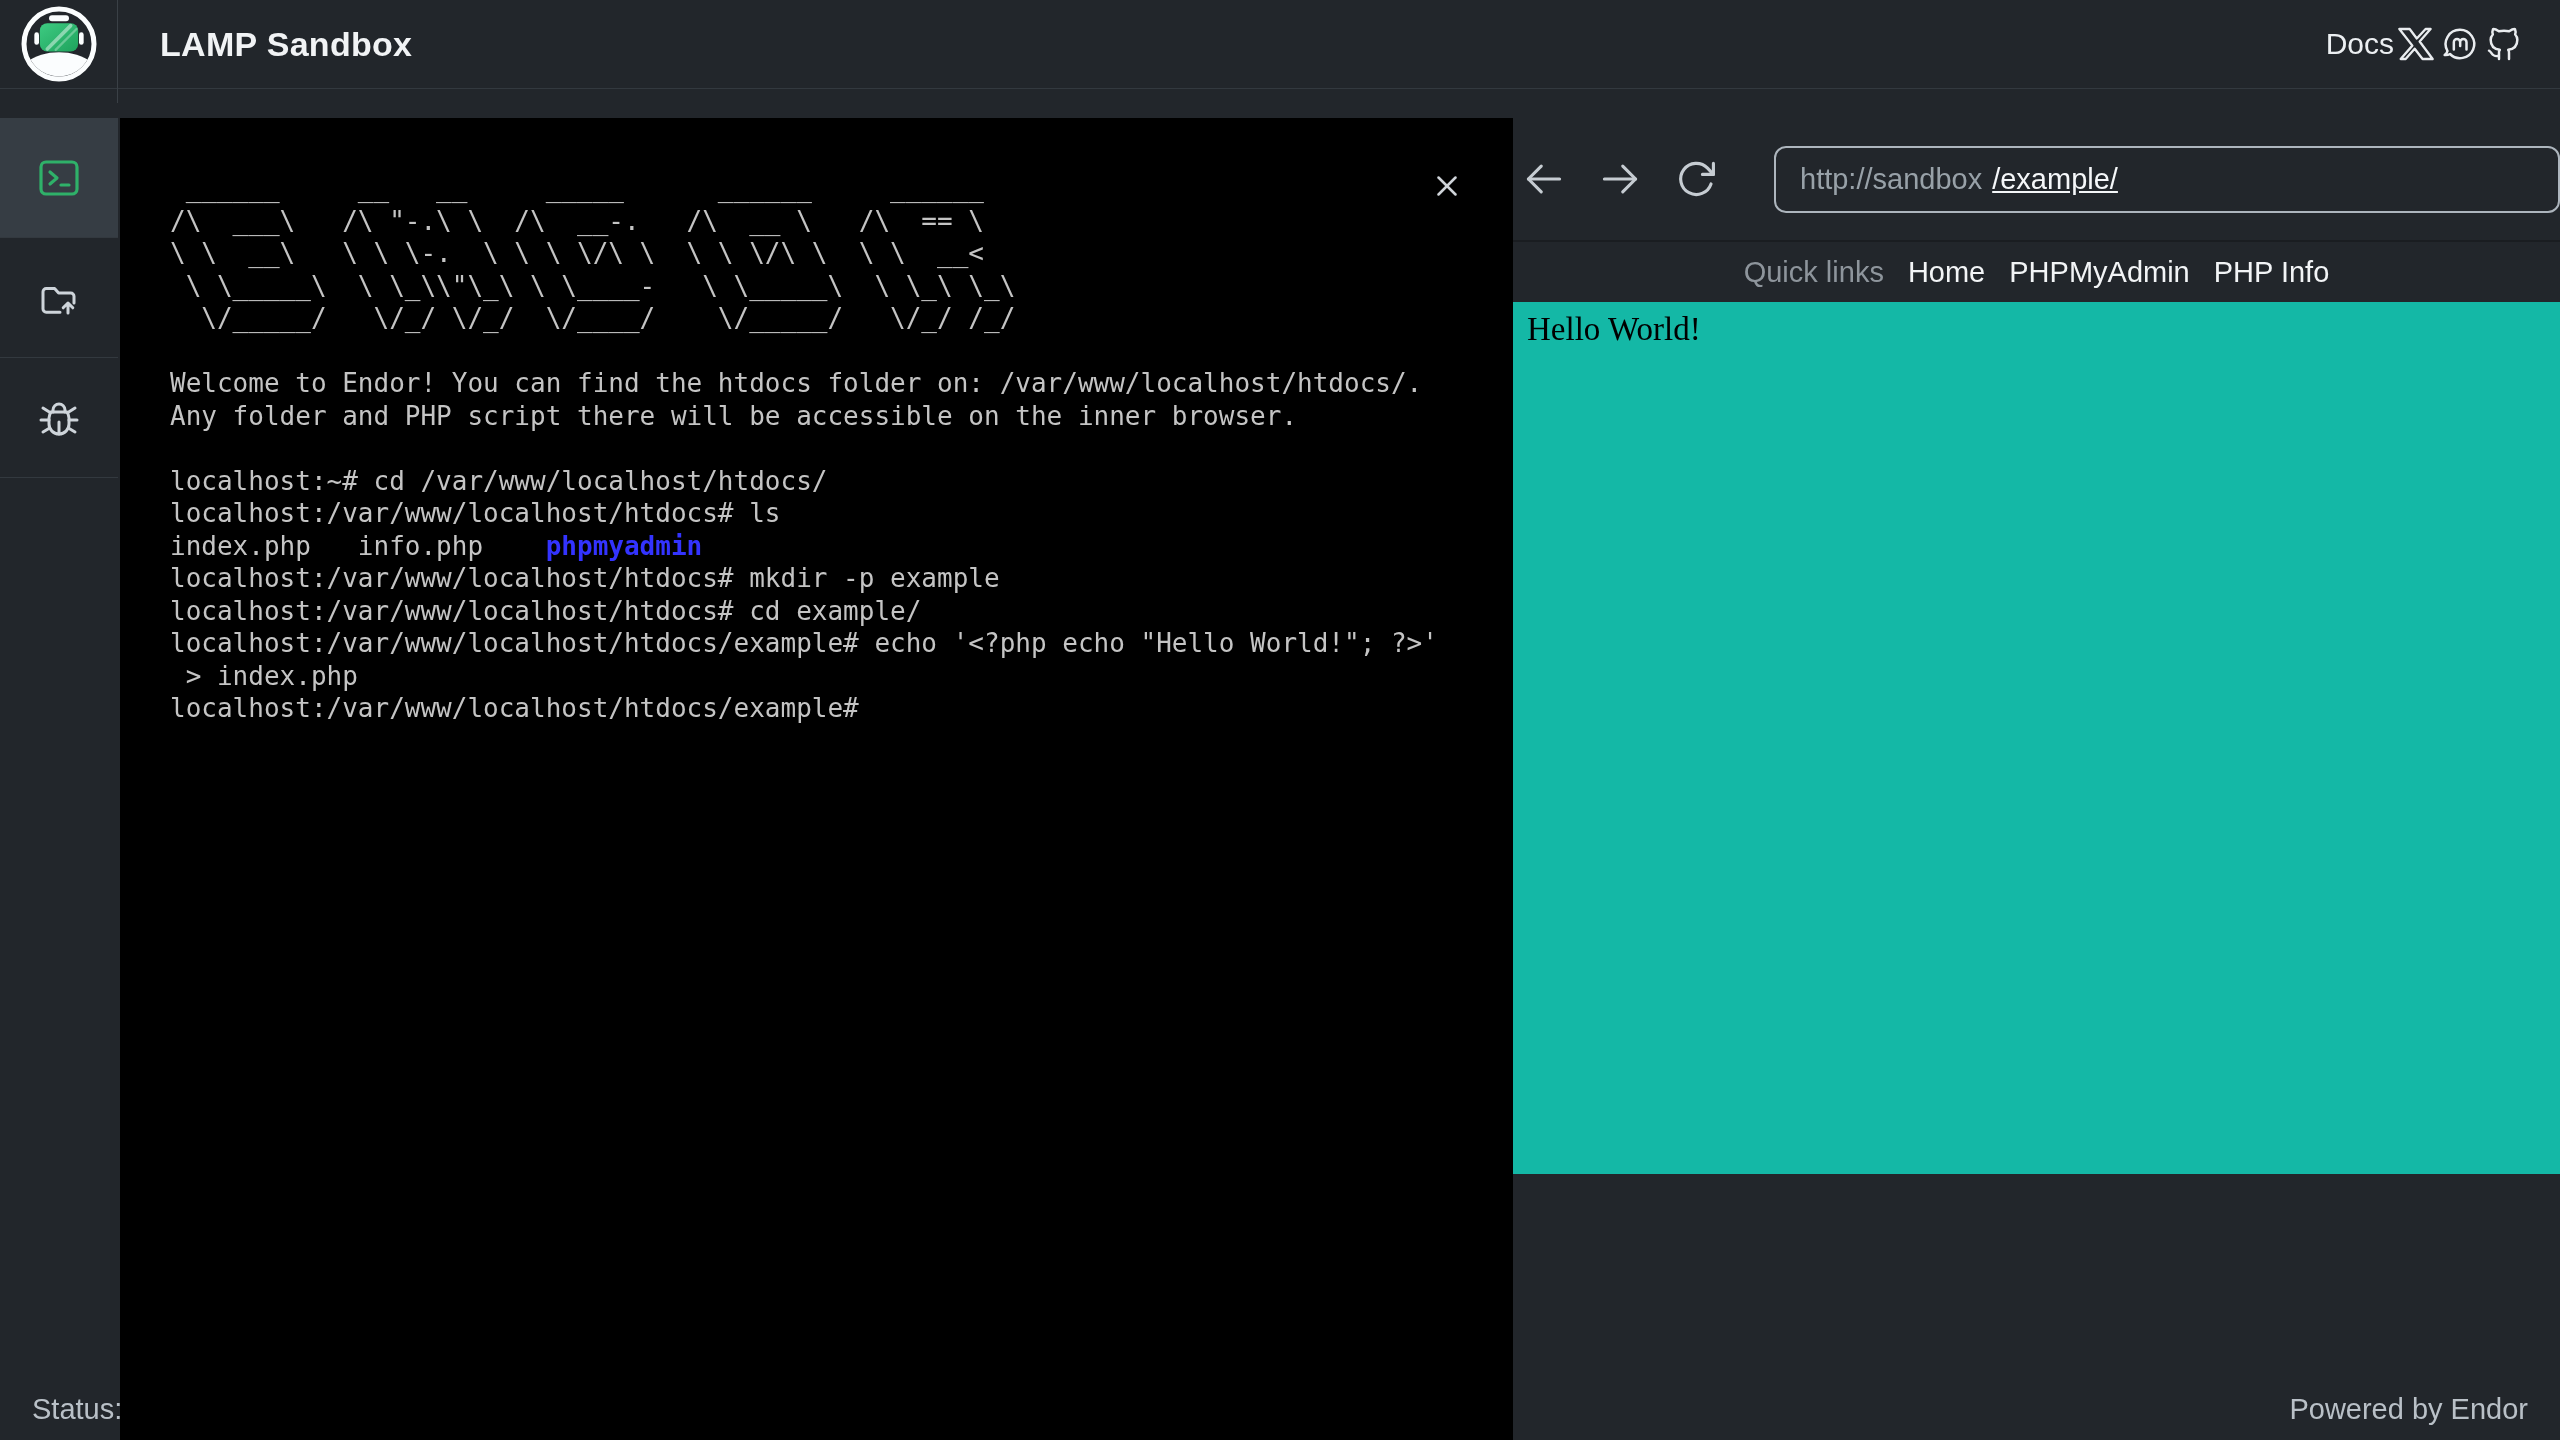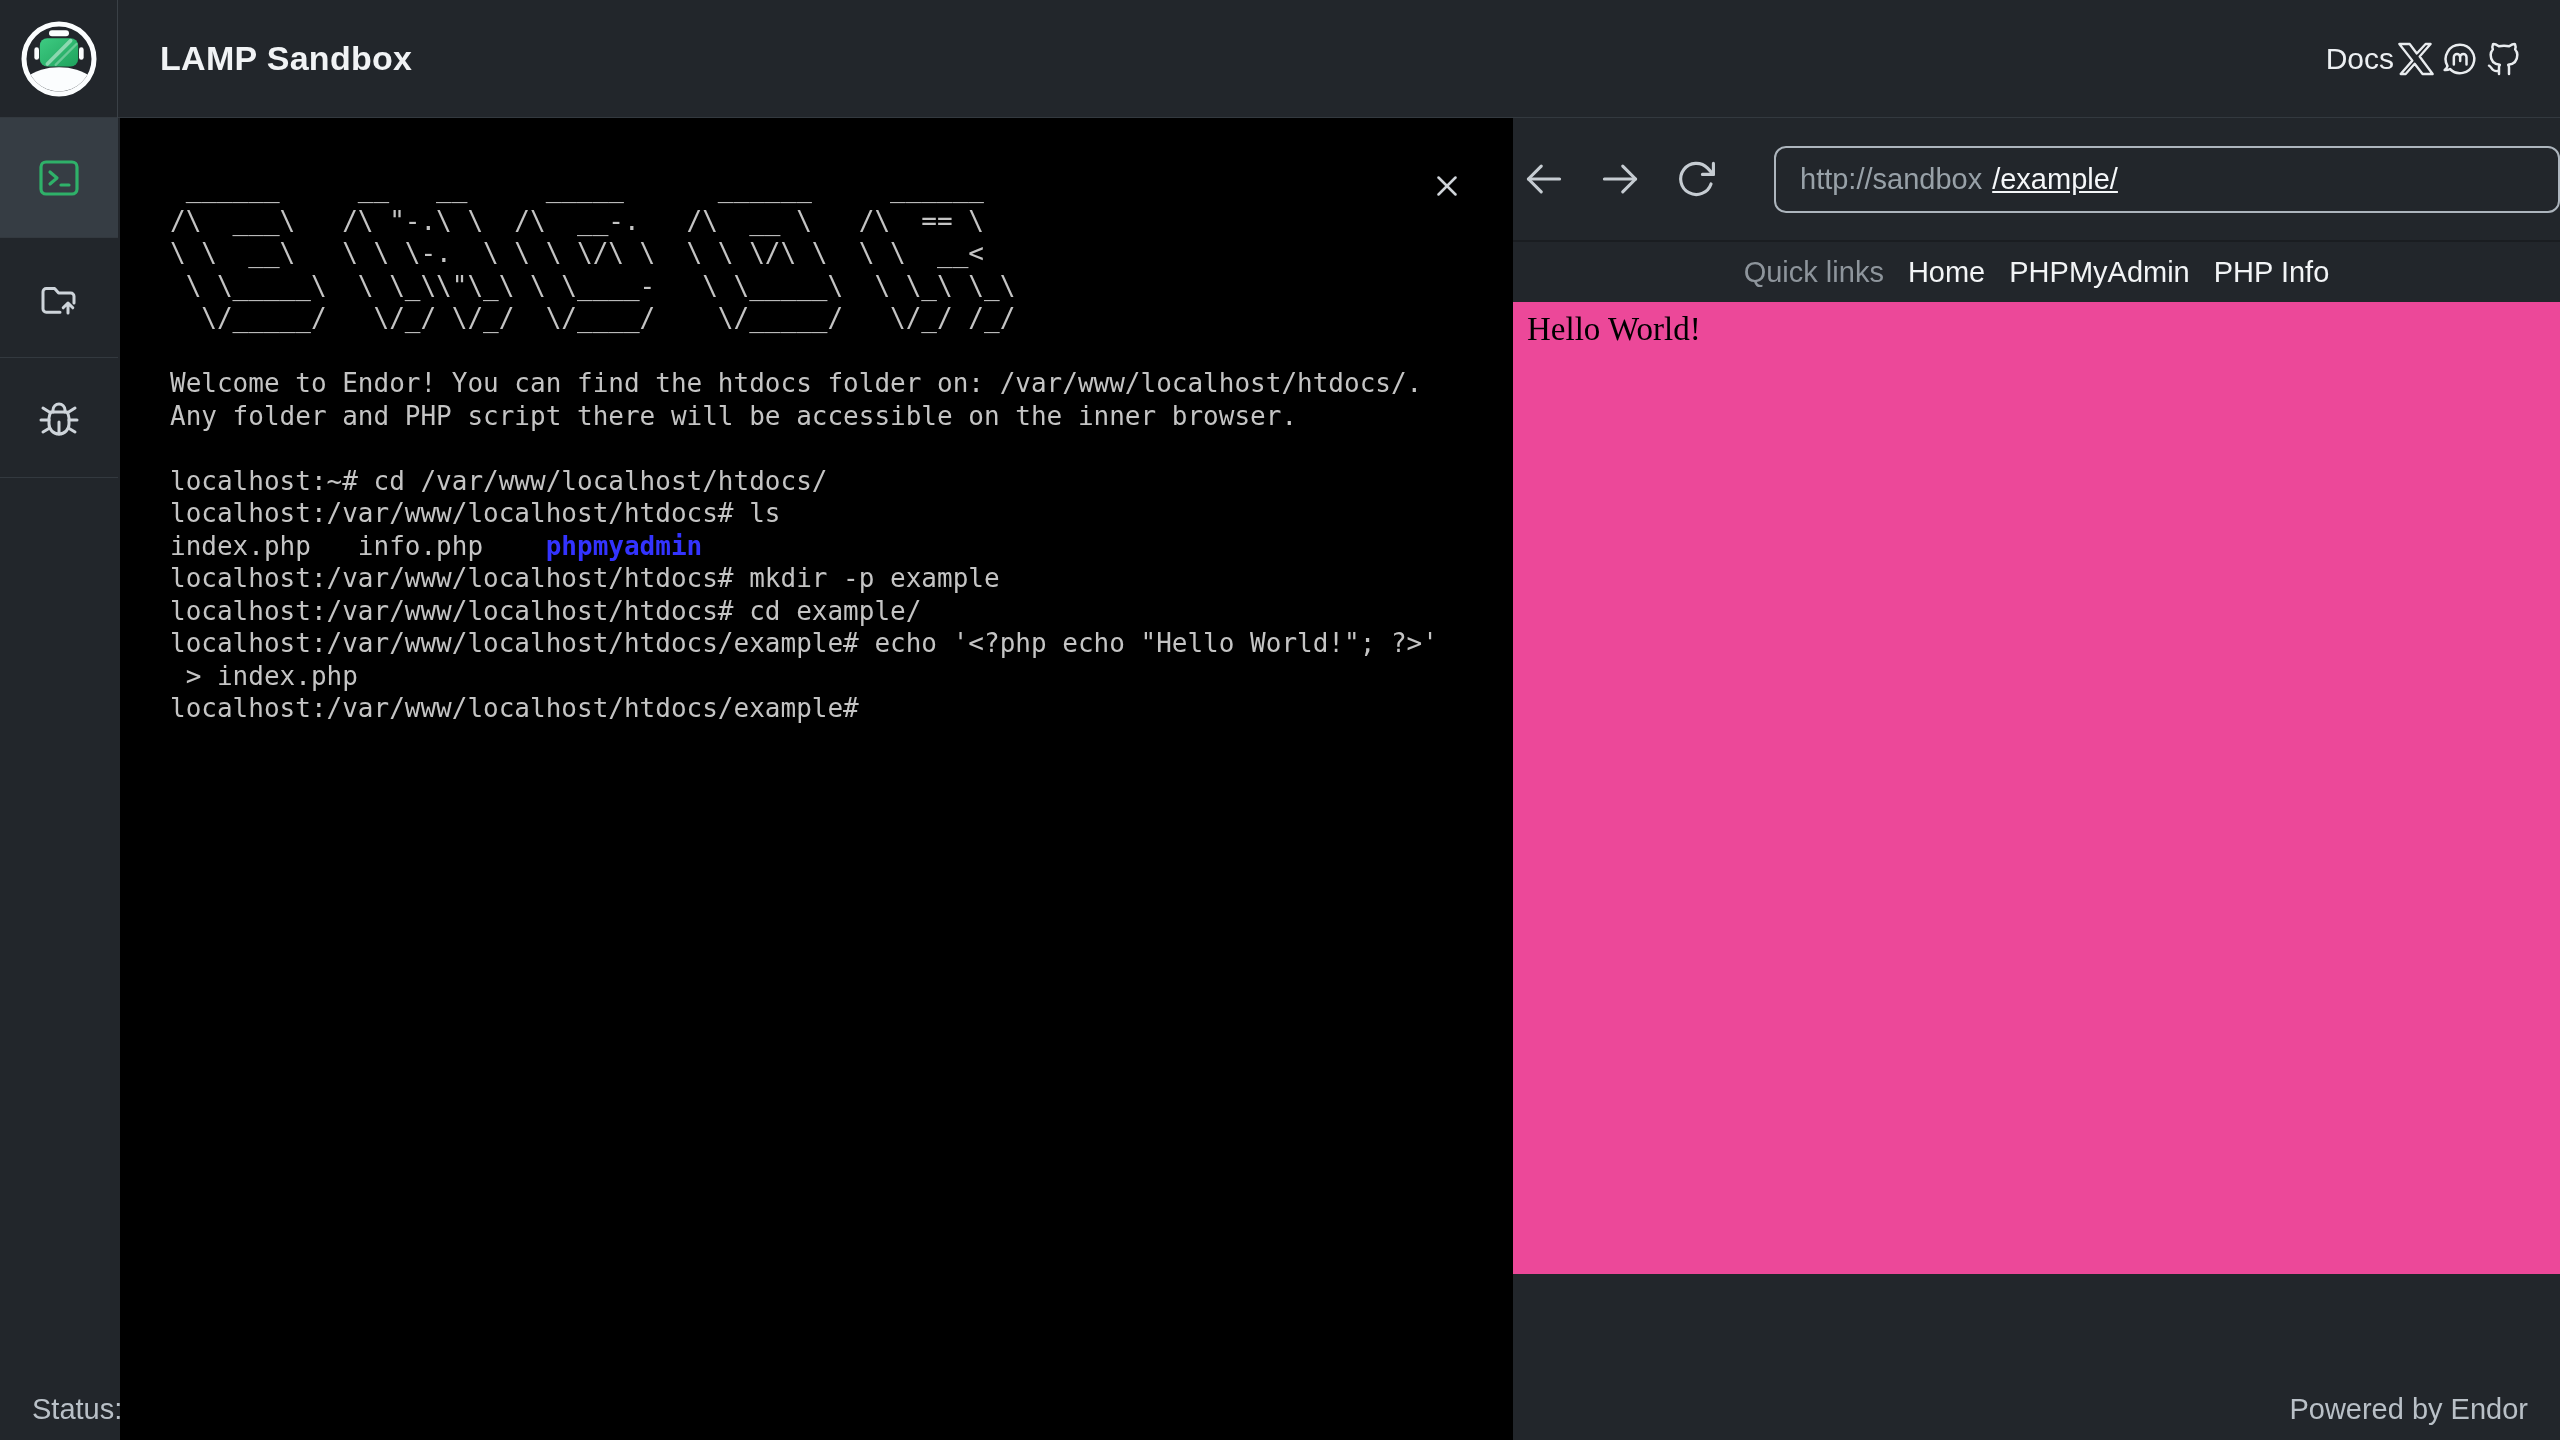--- a/index.html
+++ b/index.html
@@ -1,21 +1,21 @@
 <!DOCTYPE html>
 <html><head>
 <meta charset="utf-8">
 <style>
   * { box-sizing: border-box; margin: 0; padding: 0; }
   html, body { width: 2560px; height: 1440px; overflow: hidden; background: #101214;
                font-family: "Liberation Sans", sans-serif; }
   .app { position: relative; width: 2560px; height: 1440px; background: #22262b; }
 
   
-  .header { position: absolute; left: 0; top: 0; width: 2560px; height: 118px;
+  .header { position: absolute; left: 0; top: 0; width: 2560px; height: 89px;
             background: #22262b; border-bottom: 1px solid #33393f;
             display: flex; align-items: center; z-index: 3; }
   .logo-cell { width: 118px; height: 118px; flex: 0 0 118px; display: flex;
                align-items: center; justify-content: center;
                border-right: 1px solid #3a4046; }
   .logo-cell svg { width: 80px; height: 80px; display: block; }
   .app-title { margin-left: 42px; font-size: 34px; font-weight: 700; color: #f1f3f5;
                letter-spacing: 0.3px; }
   .header-right { margin-left: auto; display: flex; align-items: center; 
                   padding-right: 34px; justify-content: space-between; }
@@ -45,21 +45,21 @@
             border-radius: 12px; background: #22262b; display: flex; align-items: center;
             padding-left: 24px; font-size: 29px; cursor: text; white-space: nowrap;
             overflow: hidden; }
   .url-prefix { color: #98a1a8; }
   .url-path { color: #f5f7f9; margin-left: 10px; text-decoration: underline; }
   .quicklinks { height: 62px; border-top: 2px solid #1a1d21; display: flex;
                 align-items: center; justify-content: center; gap: 24px;
                 font-size: 29px; background: #22262b; }
   .qlabel { color: #8e959c; }
   .qlink { color: #f2f4f6; text-decoration: none; cursor: pointer; }
-  .page { height: 972px; background: #ec4899; padding: 9px 0 0 14px; }
+  .page { height: 872px; background: #14b8a6; padding: 9px 0 0 14px; }
   .page-text { font-family: "Liberation Serif", serif; font-size: 33px; color: #000; }
 
   
   .statusbar { position: absolute; left: 0; top: 1378px; width: 2560px; height: 62px;
                background: #22262b; display: flex; align-items: center;
                justify-content: space-between; padding: 0 32px; font-size: 29px;
                color: #b9c0c7; z-index: 1; }
 
   
   .terminal { position: absolute; left: 120px; top: 118px; width: 1393px; height: 1322px;

